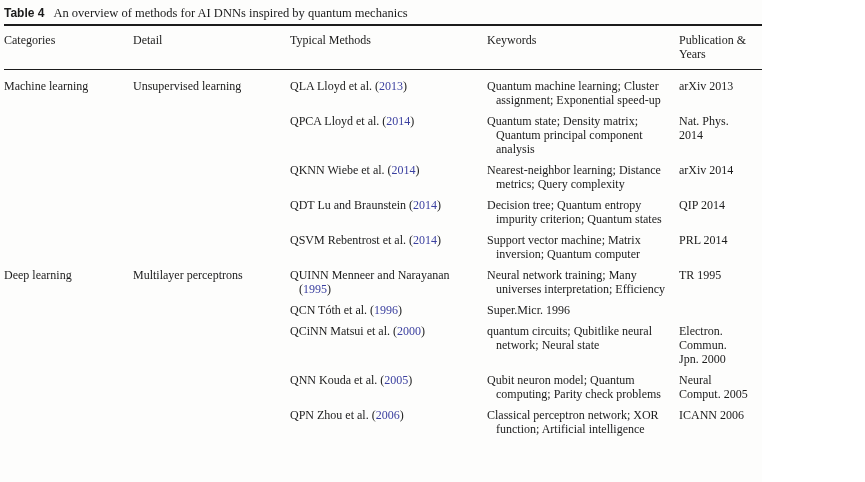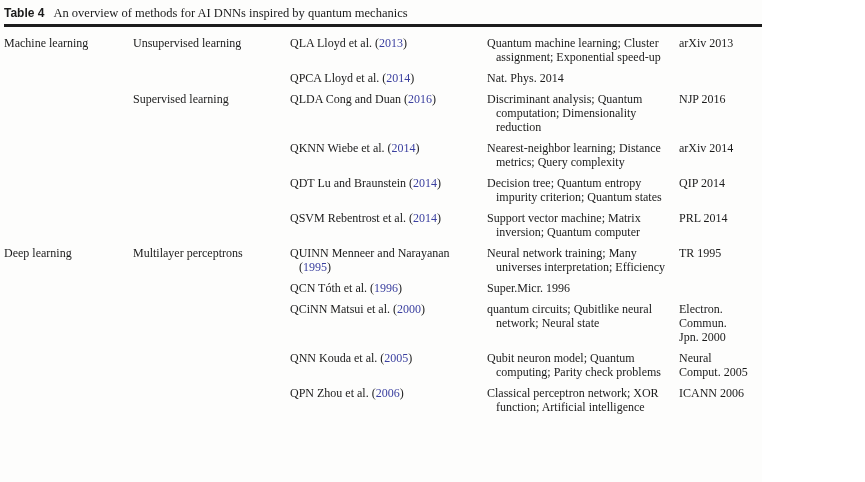--- a/index.html
+++ b/index.html
@@ -69,46 +69,47 @@
 <body>
 
 <div class="page">
 
   <div class="caption">
     <span class="caption-label">Table 4</span><span class="caption-text">An overview of methods for AI DNNs inspired by quantum mechanics</span>
   </div>
 
   <div class="rule rule-thick top-rule"></div>
 
+  <div class="grid header-row">
+    <div class="cell th">Categories</div>
+    <div class="cell th">Detail</div>
+    <div class="cell th">Typical Methods</div>
+    <div class="cell th">Keywords</div>
+    <div class="cell th">Publication &amp; Years</div>
+  </div>
 
   <div class="rule rule-thin"></div>
 
   <div class="tbody" id="table-body">
   <div class="grid data-row">
     <div class="cell category-cell">Machine learning</div>
     <div class="cell detail-cell">Unsupervised learning</div>
     <div class="cell method-cell"><span class="method-text">QLA Lloyd et al.</span> <span class="year-wrap">(<span class="year-link">2013</span>)</span></div>
     <div class="cell keywords-cell">Quantum machine learning; Cluster assignment; Exponential speed-up</div>
     <div class="cell publication-cell">arXiv 2013</div>
   </div>
 
   <div class="grid data-row">
     <div class="cell category-cell"></div>
     <div class="cell detail-cell"></div>
     <div class="cell method-cell"><span class="method-text">QPCA Lloyd et al.</span> <span class="year-wrap">(<span class="year-link">2014</span>)</span></div>
+    <div class="cell keywords-cell">Quantum state; Density matrix; Quantum principal component analysis</div>
     <div class="cell publication-cell">Nat. Phys. 2014</div>
   </div>
 
-  <div class="grid data-row">
-    <div class="cell category-cell"></div>
-    <div class="cell detail-cell">Supervised learning</div>
-    <div class="cell method-cell"><span class="method-text">QLDA Cong and Duan</span> <span class="year-wrap">(<span class="year-link">2016</span>)</span></div>
-    <div class="cell keywords-cell">Discriminant analysis; Quantum computation; Dimensionality reduction</div>
-    <div class="cell publication-cell">NJP 2016</div>
-  </div>
 
   <div class="grid data-row">
     <div class="cell category-cell"></div>
     <div class="cell detail-cell"></div>
     <div class="cell method-cell"><span class="method-text">QKNN Wiebe et al.</span> <span class="year-wrap">(<span class="year-link">2014</span>)</span></div>
     <div class="cell keywords-cell">Nearest-neighbor learning; Distance metrics; Query complexity</div>
     <div class="cell publication-cell">arXiv 2014</div>
   </div>
 
   <div class="grid data-row">

